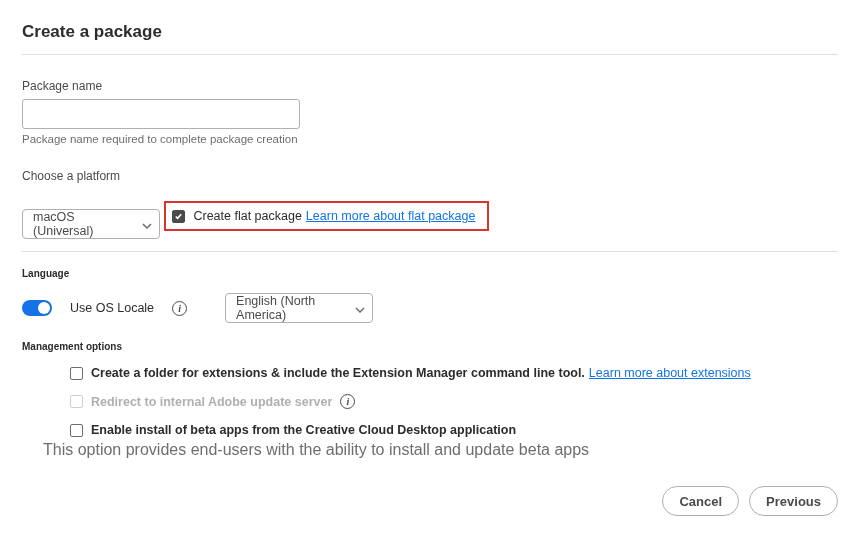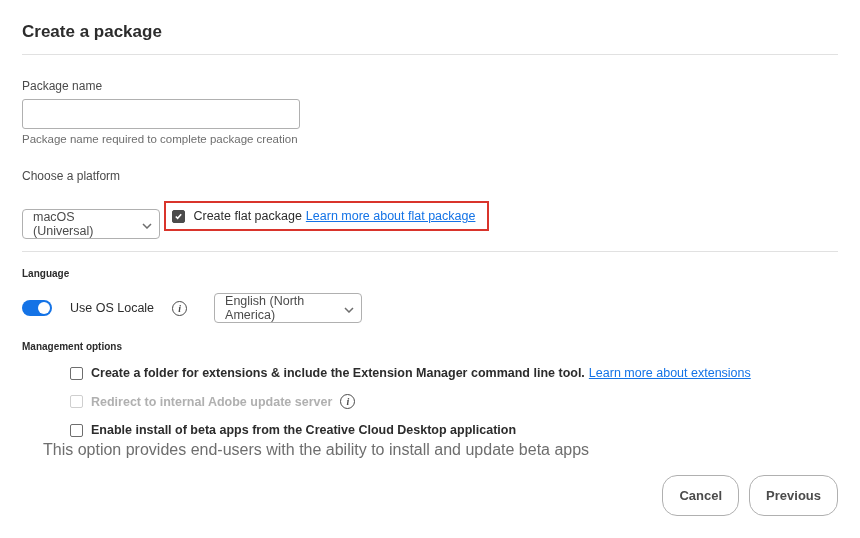--- a/index.html
+++ b/index.html
@@ -26,21 +26,21 @@
     .checkbox-label.strong { font-weight: 600; }
     .checkbox-label.disabled { color: #b0b0b0; }
     .link { color: #1473e6; font-size: 12.5px; text-decoration: underline; margin-left: 4px; cursor: pointer; }
     .section-header { font-size: 10px; font-weight: 700; margin-bottom: 14px; }
     .row-inline { display: flex; align-items: center; gap: 18px; margin-bottom: 18px; }
     .toggle { width: 30px; height: 16px; border-radius: 10px; background: #1473e6; position: relative; cursor: pointer; flex-shrink: 0; }
     .toggle-knob { width: 12px; height: 12px; background: #fff; border-radius: 50%; position: absolute; top: 2px; right: 2px; }
     .info-icon { width: 15px; height: 15px; border: 1.5px solid #4b4b4b; border-radius: 50%; display: inline-flex; align-items: center; justify-content: center; font-size: 10px; font-style: italic; font-family: Georgia, serif; font-weight: bold; color: #4b4b4b; cursor: pointer; flex-shrink: 0; }
     .indent-text { font-size: 16px; color: #6e6e6e; margin-left: 21px; margin-top: -6px; }
     .footer { position: absolute; bottom: 22px; right: 22px; display: flex; gap: 10px; }
-    .btn { height: 41px; padding: 0 16px; border-radius: 15px; border: 1.5px solid #b0b0b0; background: #fff; font-size: 13px; font-weight: 600; color: #4b4b4b; cursor: pointer; }
+    .btn { height: 30px; padding: 0 16px; border-radius: 15px; border: 1.5px solid #b0b0b0; background: #fff; font-size: 13px; font-weight: 600; color: #4b4b4b; cursor: pointer; }
     .btn.primary-disabled { background: #efefef; color: #b0b0b0; border-color: #efefef; cursor: default; }
     .option-row { margin-bottom: 14px; }
   </style>
 </head>
 <body>
 
 <h1 class="page-title">Create a package</h1>
 <hr class="divider">
 
 <div class="section">
@@ -73,21 +73,21 @@
 
 <hr class="divider2">
 
 <div class="section-header">Language</div>
 <div class="row-inline">
   <div class="toggle">
     <div class="toggle-knob"></div>
   </div>
   <span class="checkbox-label">Use OS Locale</span>
   <span class="info-icon">i</span>
-  <div class="select-wrap" style="margin-left:9px;">
+  <div class="select-wrap" style="margin-left:20px;">
     <div class="select-box">English (North America)</div>
     <span class="select-chevron">
       <svg width="10" height="6" viewBox="0 0 10 6">
           <path d="M1 1 L5 5 L9 1" stroke="#6e6e6e" stroke-width="1.5" fill="none"></path>
         </svg>
     </span>
   </div>
 </div>
 
 <div class="section-header">Management options</div>

